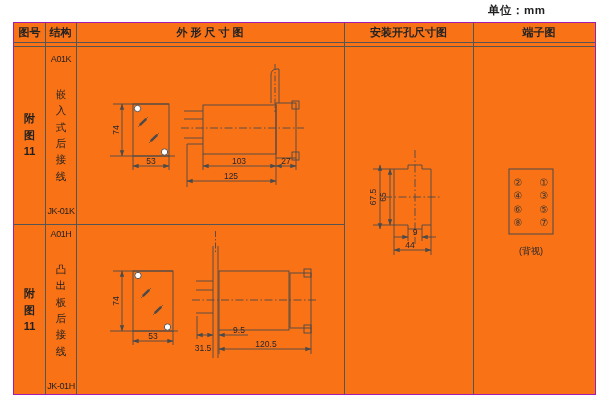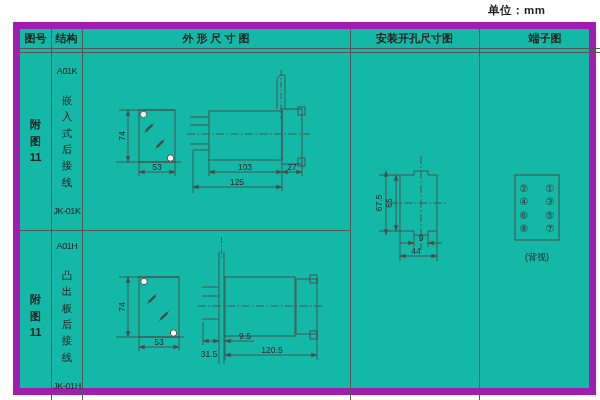--- a/index.html
+++ b/index.html
@@ -5,32 +5,32 @@
   html,body{margin:0;padding:0;}
   body{
     width:600px;height:400px;background:#ffffff;position:relative;overflow:hidden;
     font-family:"Liberation Sans","DejaVu Sans",sans-serif;color:#1f1f1f;
   }
   .unit-label{
     position:absolute;left:488px;top:3px;font-size:11.5px;font-weight:bold;letter-spacing:.5px;
   }
   .spec-table{
     position:absolute;left:13px;top:22px;width:583px;height:373px;
-    border:7px solid #a21caf;box-sizing:border-box;background:#14b8a6;
+    border:1px solid #a21caf;box-sizing:border-box;background:#f97316;
   }
   .hline,.vline{position:absolute;background:#555;}
   .hline{height:1px;}
   .vline{width:1px;}
   .cell{position:absolute;display:flex;align-items:center;justify-content:center;box-sizing:border-box;}
   .hcell{font-size:11px;font-weight:bold;color:#222;}
   .vtext{
     width:16px;word-break:break-all;overflow-wrap:anywhere;text-align:center;line-height:1.5;
   }
   .fig-no{font-size:11px;font-weight:700;letter-spacing:0;}
-  .struct-col{flex-direction:column;gap:16px;padding:10px 16px;}
+  .struct-col{flex-direction:column;gap:22px;padding:10px 16px;}
   .model-code{font-size:9px;letter-spacing:-0.4px;white-space:nowrap;}
   .struct-desc{font-size:10.5px;width:14px;line-height:1.55;}
   svg text{font-family:"Liberation Sans","DejaVu Sans",sans-serif;fill:#26262e;font-size:9px;}
   svg .dim-sm{font-size:8.5px;}
   svg .term-num{font-size:10px;fill:#333;}
   svg .caption{font-size:9px;}
   .drawing{position:absolute;}
 </style>
 </head>
 <body>

